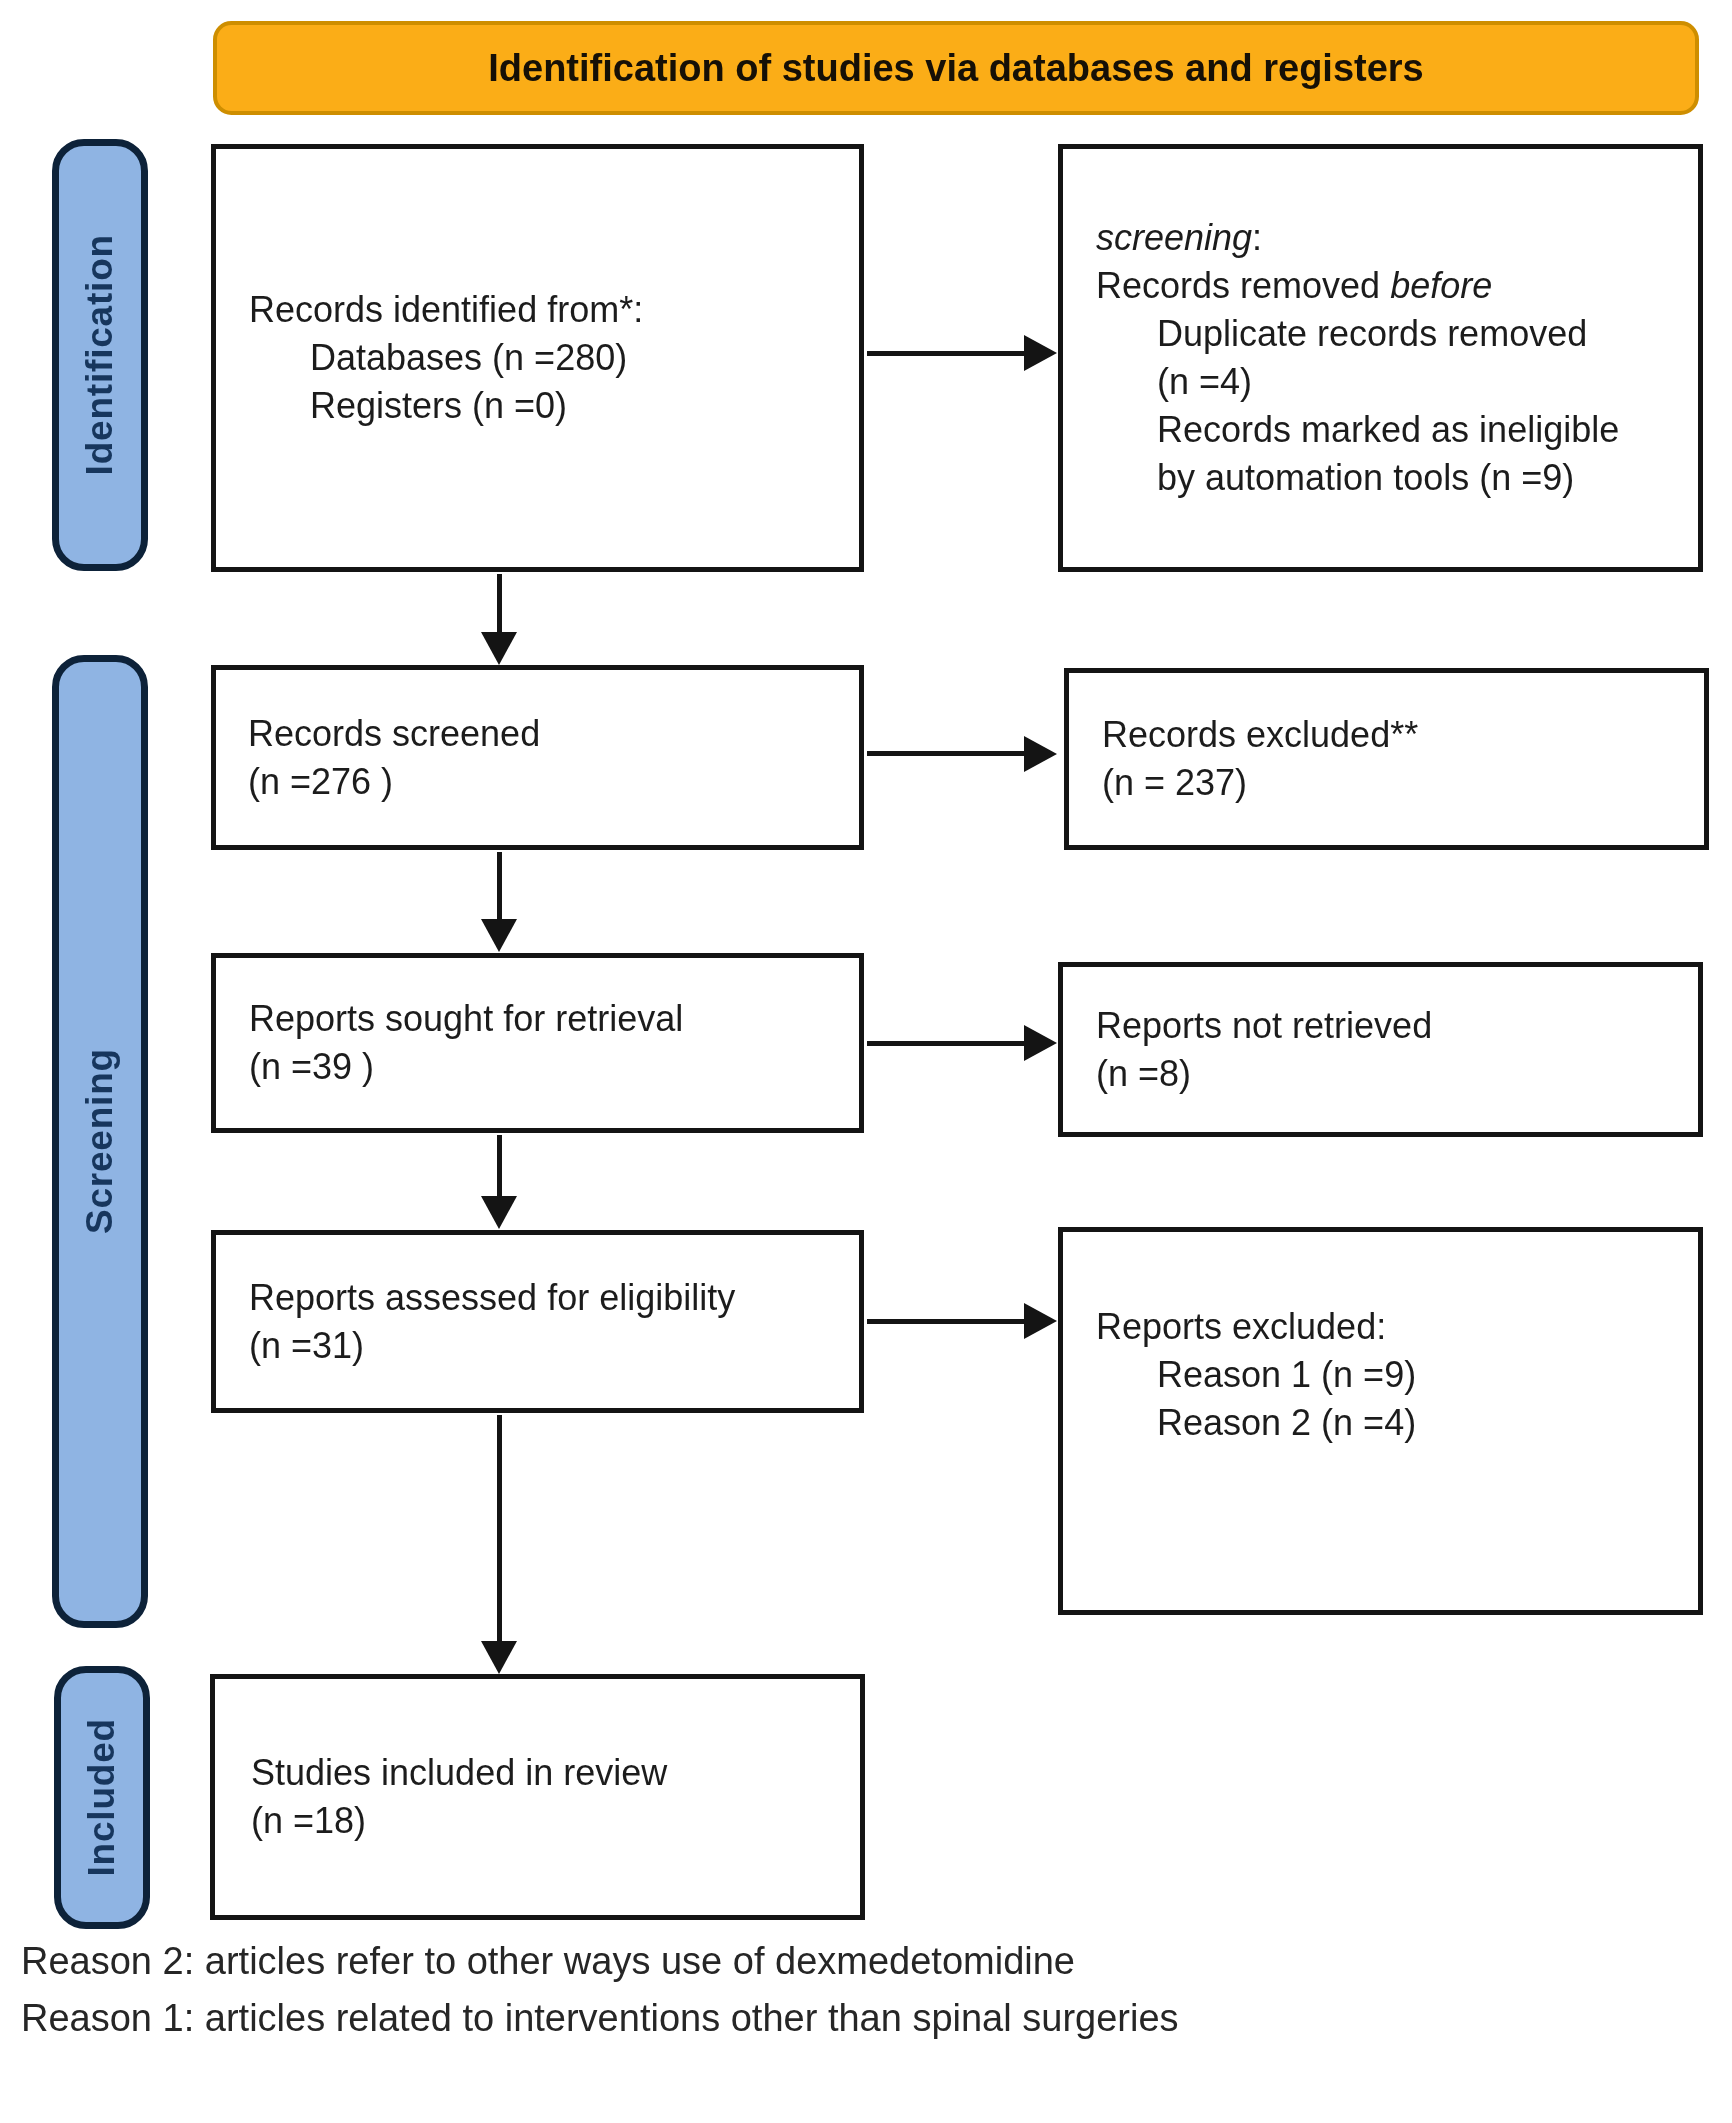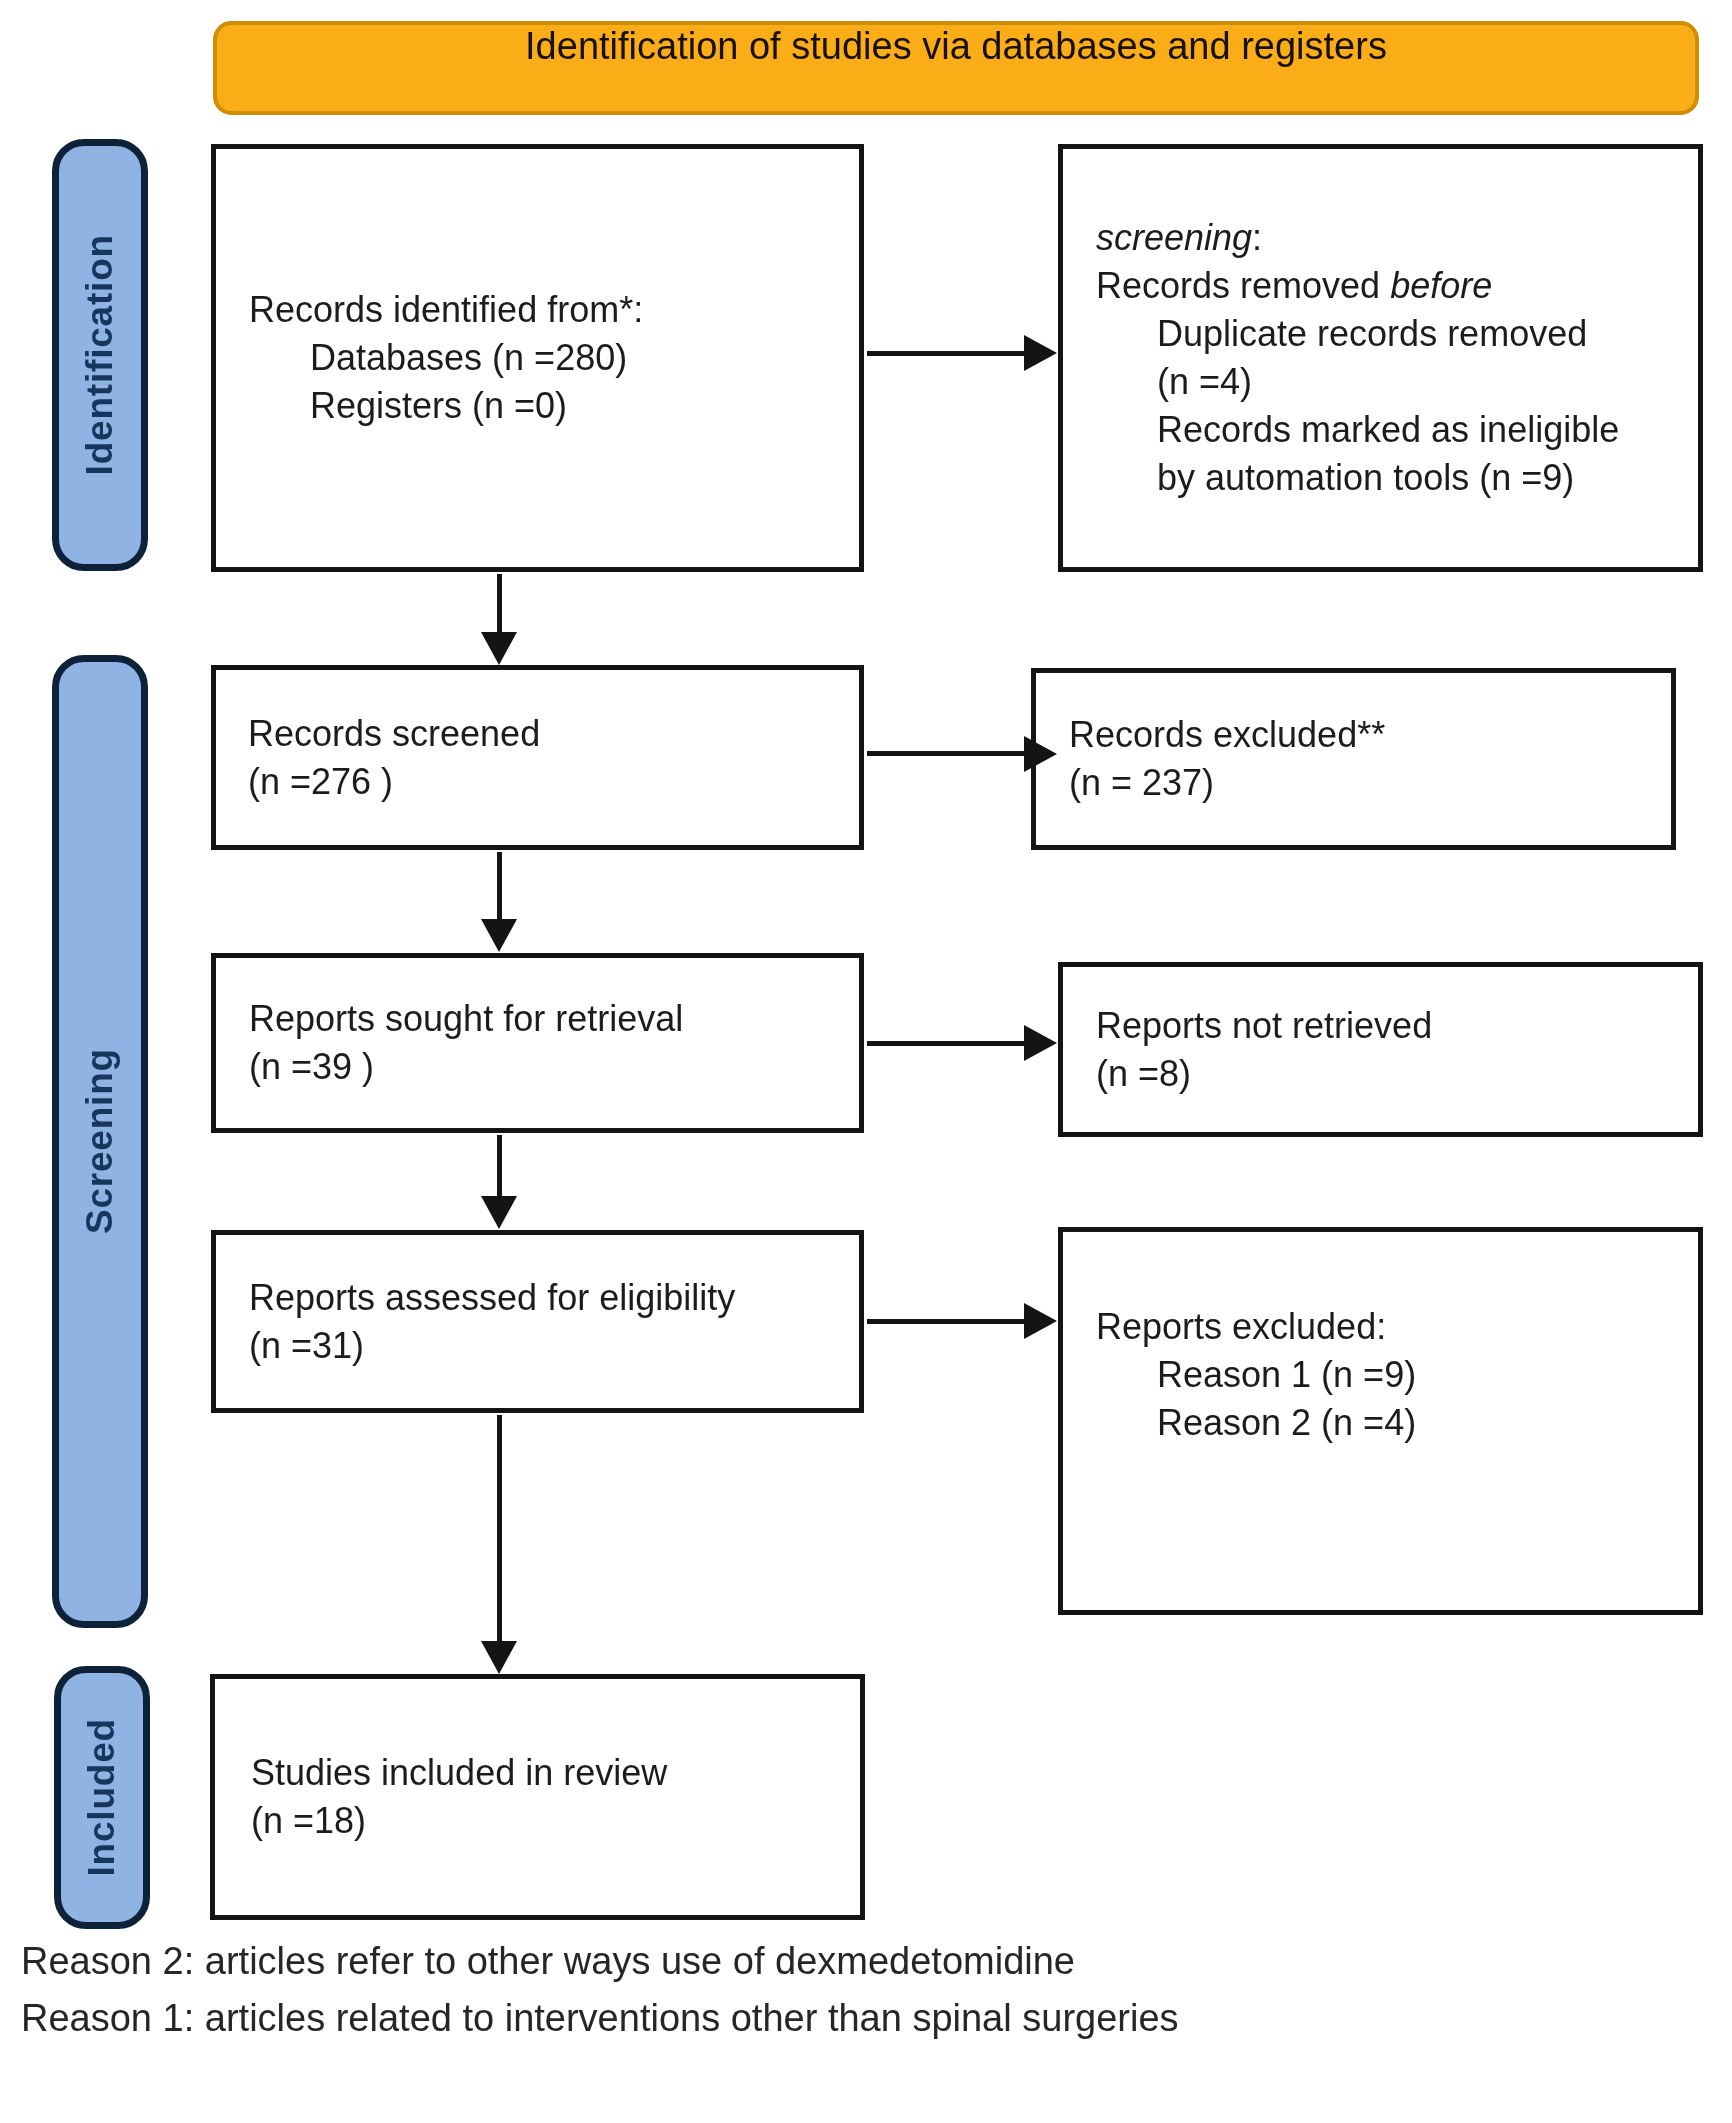--- a/index.html
+++ b/index.html
@@ -12,22 +12,22 @@
     color:#1c1c1c;
     overflow:hidden;
   }
   .banner{
     position:absolute;
     left:213px; top:21px; width:1486px; height:94px;
     background:#FBAD17;
     border:4.2px solid #CE8E00;
     border-radius:18.4px;
     box-sizing:border-box;
-    display:flex; justify-content:center;
-    font-size:38px; font-weight:normal; color:#161006;
+    display:flex; align-items:center; justify-content:center;
+    font-size:38px; font-weight:bold; color:#161006;
   }
   .stage{
     position:absolute;
     background:#8FB4E3;
     border:7.5px solid #0D2239;
     border-radius:32px;
     box-sizing:border-box;
     display:flex; align-items:center; justify-content:center;
   }
   .stage span{
@@ -48,21 +48,21 @@
     display:flex; flex-direction:column; justify-content:center;
     padding:0 25px 0 33px;
     font-size:36px; line-height:48px; color:#1c1c1c;
   }
   .box p{margin:0;}
   .indent{padding-left:61px;}
   .shift-up{padding-bottom:92px;}
   #box-records-identified{left:211px; top:144px; width:653px; height:428px;}
   #box-records-removed{left:1058px; top:144px; width:645px; height:428px;}
   #box-records-screened{left:211px; top:665px; width:653px; height:185px;padding-left:32px;}
-  #box-records-excluded{left:1031px; top:668px; width:645px; height:182px;}
+  #box-records-excluded{left:1064px; top:668px; width:645px; height:182px;}
   #box-reports-sought{left:211px; top:953px; width:653px; height:180px;}
   #box-reports-not-retrieved{left:1058px; top:962px; width:645px; height:175px;}
   #box-reports-assessed{left:211px; top:1230px; width:653px; height:183px;}
   #box-reports-excluded{left:1058px; top:1227px; width:645px; height:388px;}
   #box-studies-included{left:210px; top:1674px; width:655px; height:246px;padding-left:36px;}
   .vline{position:absolute; width:5px; background:#141414;}
   .hline{position:absolute; height:5px; background:#141414;}
   .arrow-down{
     position:absolute; width:0; height:0;
     border-left:18.4px solid transparent;

